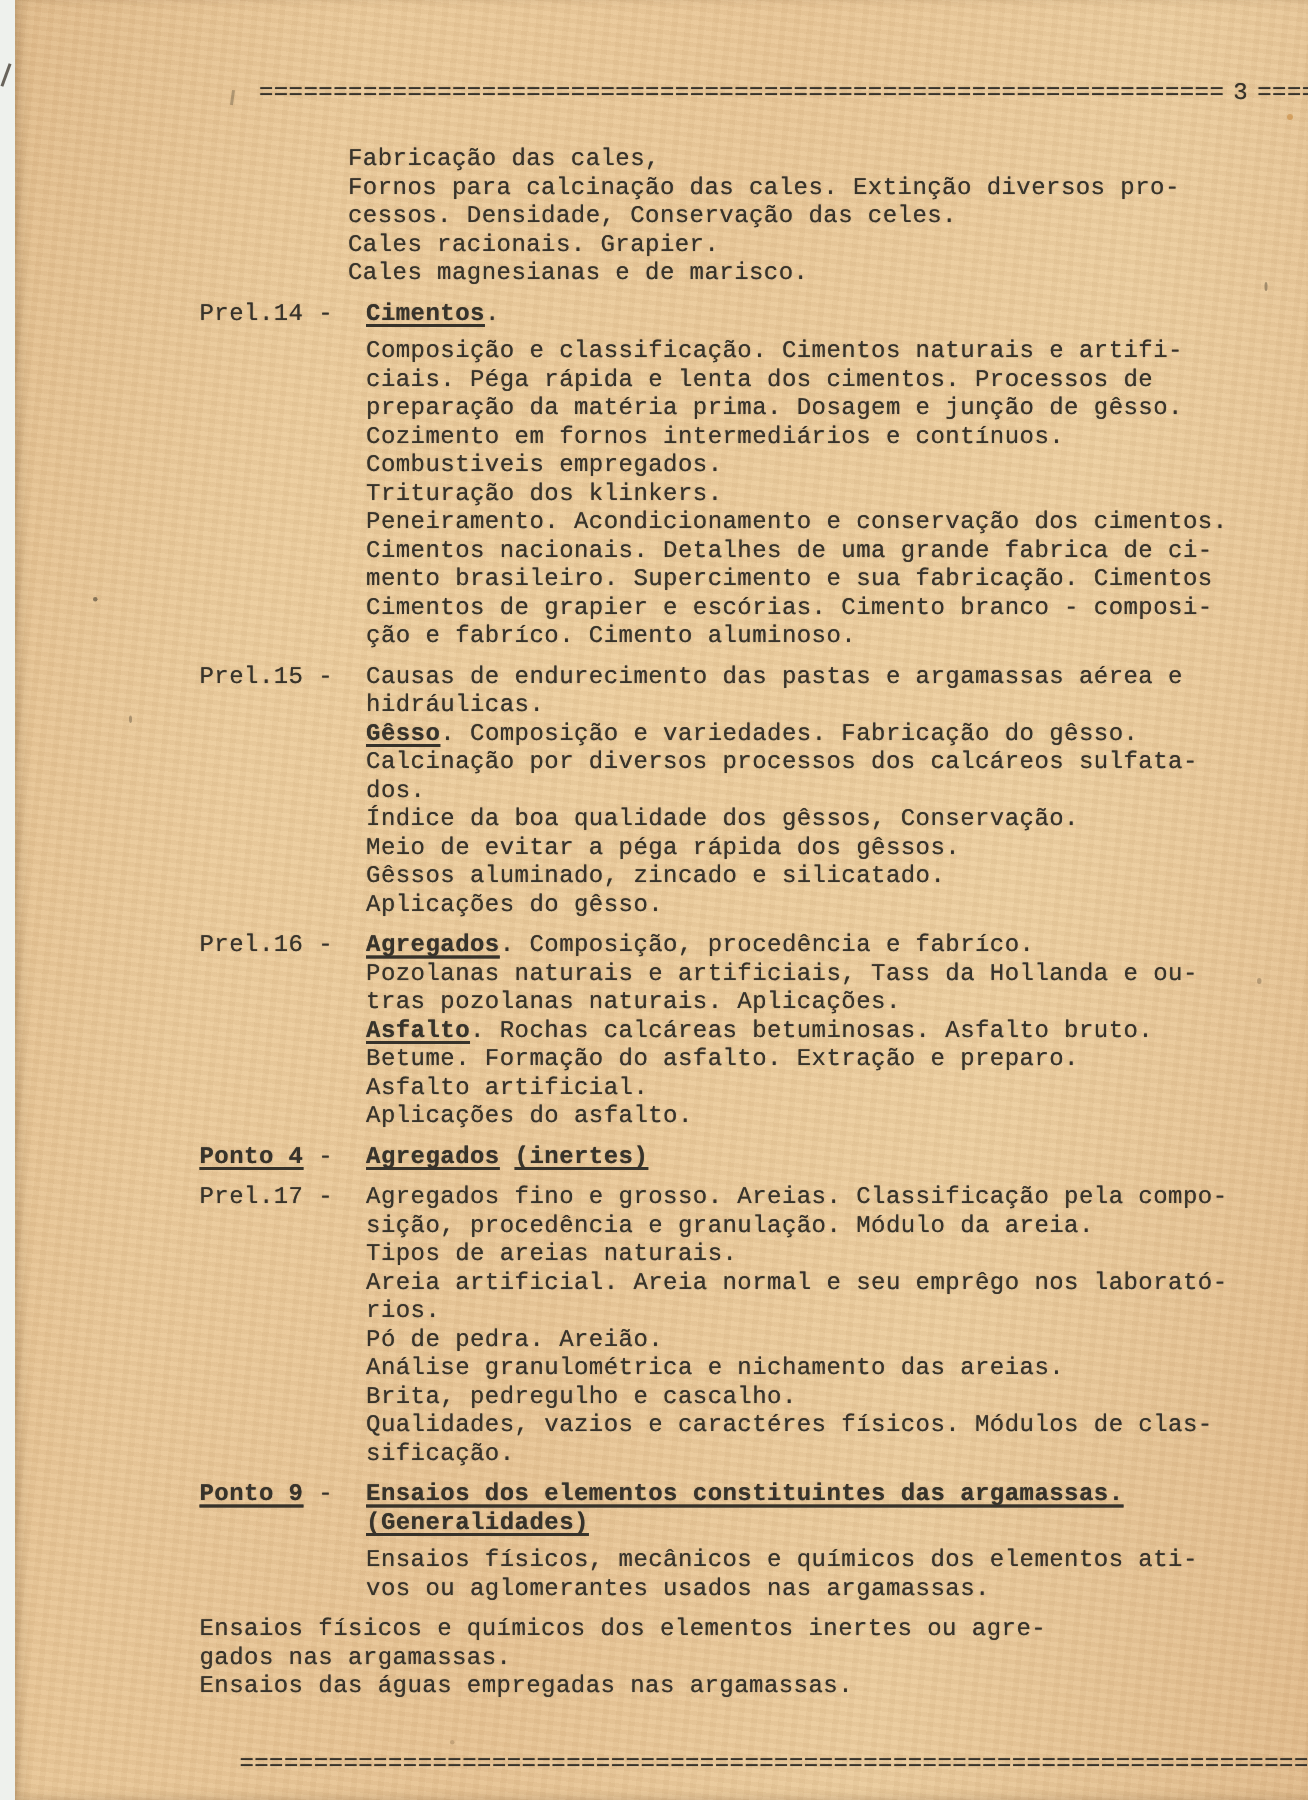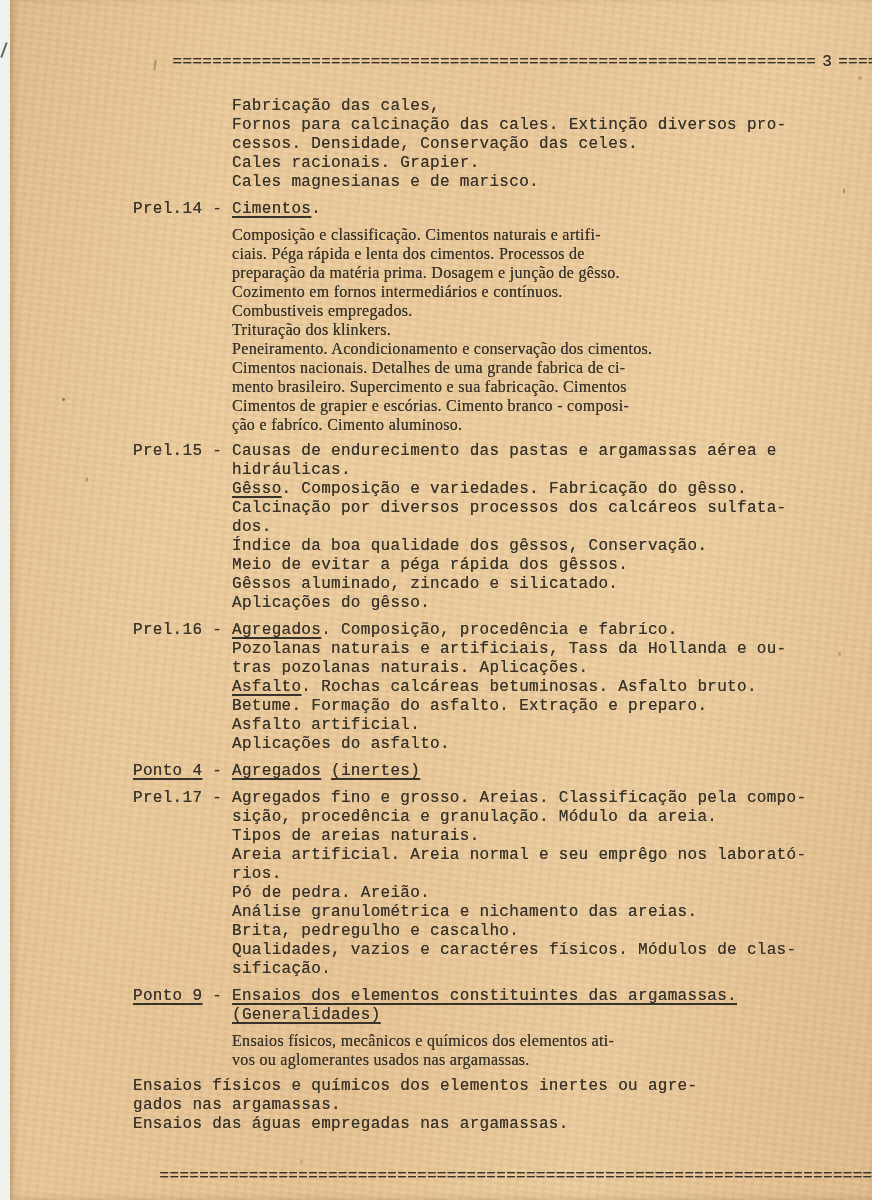--- a/index.html
+++ b/index.html
@@ -25,26 +25,26 @@
     position:absolute;left:0;top:0;width:872px;
     padding:34px 0 0 133px;box-sizing:border-box;
     font-size:16px;line-height:19px;letter-spacing:.3px;
     color:#37332b;
     text-shadow:0 0 .6px rgba(48,42,32,.75);
   }
   .divider{white-space:pre;}
   .page-num{padding:0 6px;}
   .sections{margin-top:6px;}
   .section-row{display:flex;}
-  .section-row + .section-row{margin-top:8px;}
+  .section-row + .section-row{margin-top:8px;gap:12px;}
   .label-cell{flex:0 0 99px;white-space:pre;}
   .body-cell{flex:1 1 auto;min-width:0;}
   .line{white-space:pre;}
-  .para-gap{margin-top:6px;font-family:Liberation Serif, serif;}
-  .u{text-decoration:underline;text-underline-offset:3px;text-decoration-thickness:1.5px;}
+  .para-gap{margin-top:6px;}
+  .u{text-decoration:underline;text-underline-offset:3px;text-decoration-thickness:1.5px;font-weight:bold;}
   .bottom-divider{margin-top:14px;margin-left:-13px;}
   .speck{position:absolute;border-radius:50%;pointer-events:none;}
   .mark{position:absolute;pointer-events:none;}
 </style>
 </head>
 <body>
 
 <div class="paper"></div>
 
 <div class="mark" style="left:3px;top:42px;width:2px;height:16px;background:rgba(70,64,54,.8);transform:rotate(20deg);"></div>

